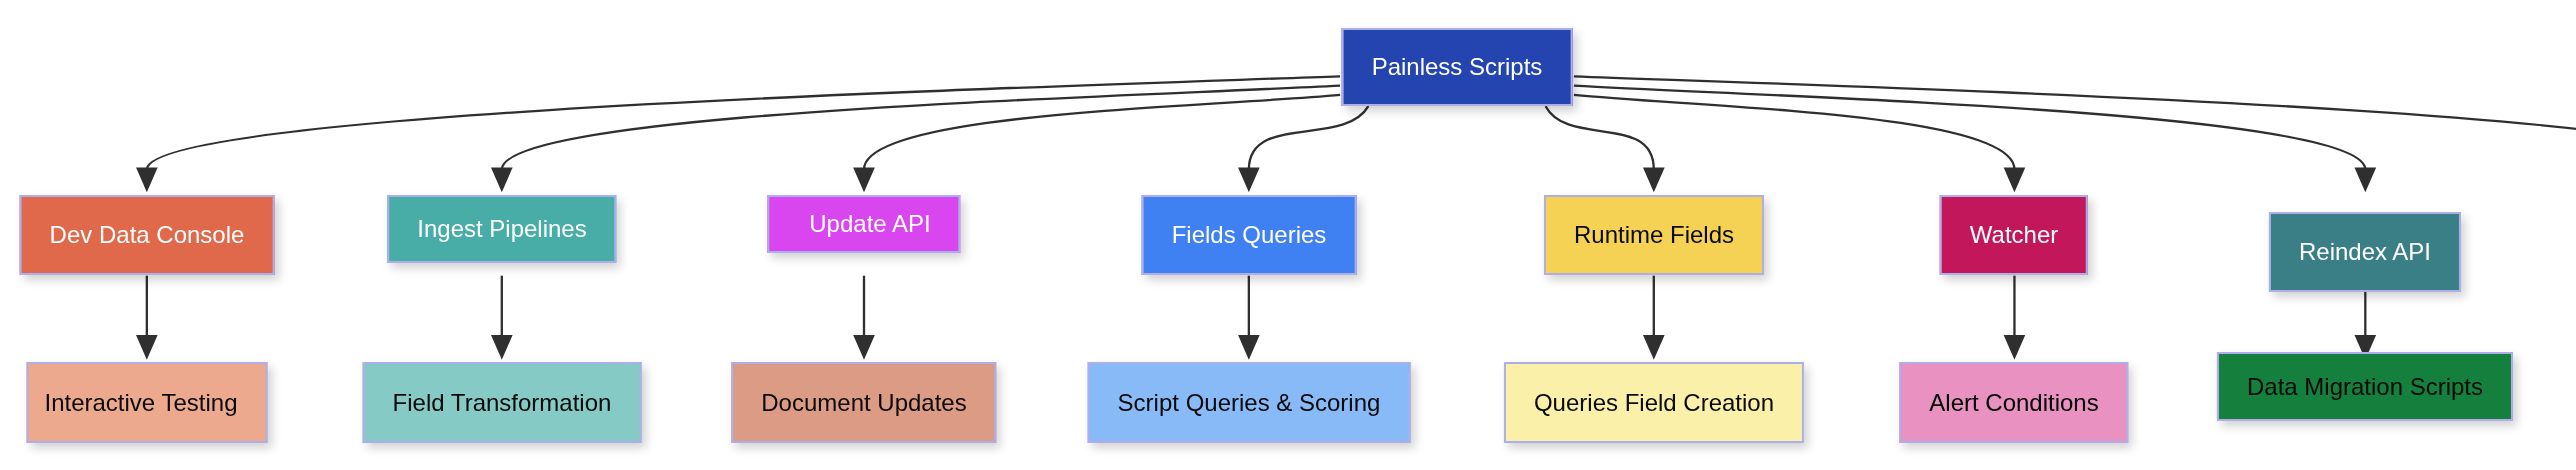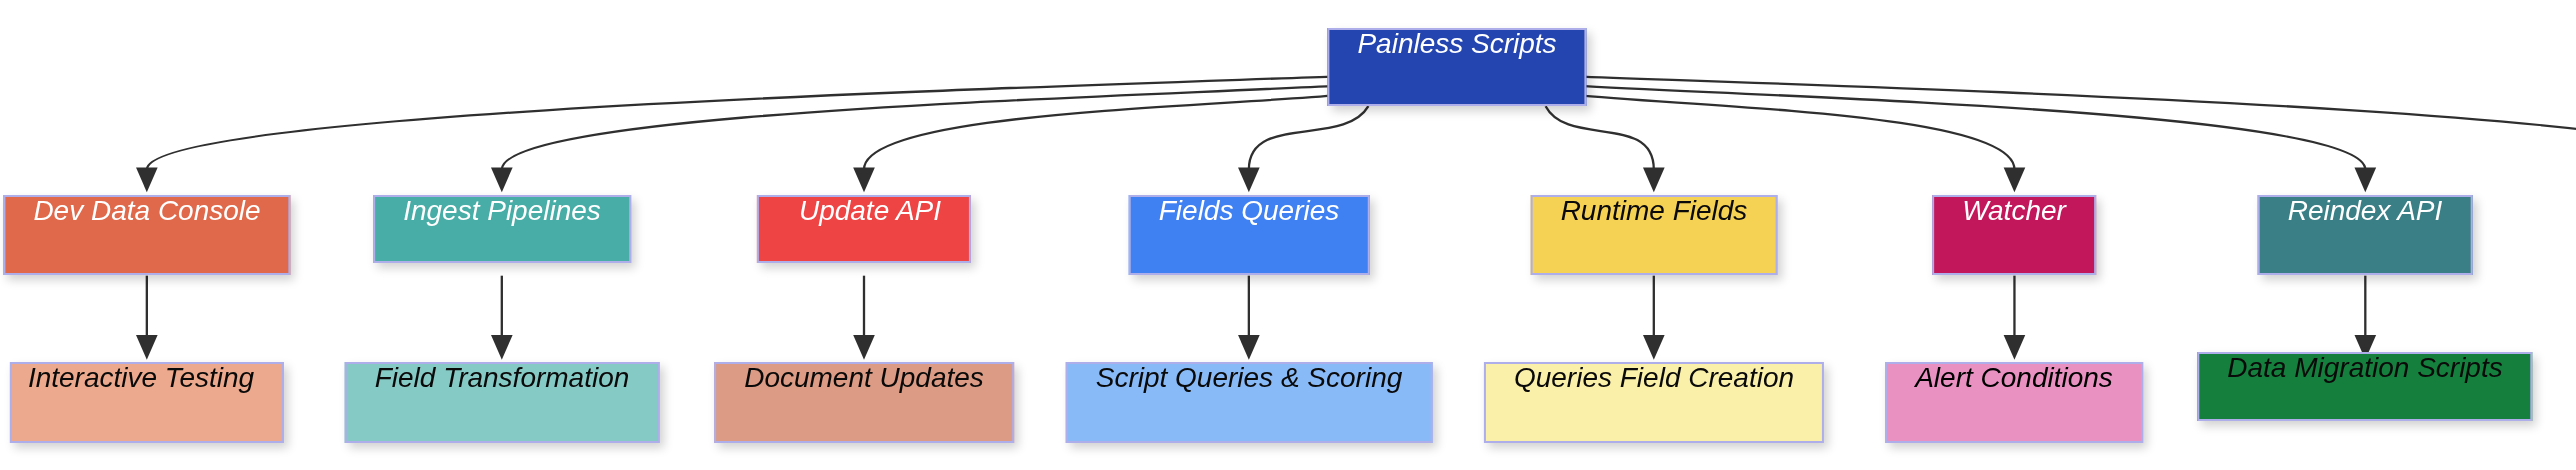--- a/index.html
+++ b/index.html
@@ -3,28 +3,27 @@
 <meta charset="utf-8">
 <style>
   html, body { margin: 0; padding: 0; background: #ffffff; }
   body { width: 2914px; height: 471px; overflow: hidden; position: relative;
          font-family: "Liberation Sans", sans-serif; }
   #stage { position: absolute; left: 0; top: 0; width: 2914px; height: 471px; }
   #edge-layer { position: absolute; left: 0; top: 0; }
   .node {
     position: absolute;
     transform: translateX(-50%);
-    display: flex; justify-content: center;
+    display: flex; align-items: center; justify-content: center;
     padding: 0 28px;
-    font-size: 28px;
+    font-size: 24px;
     white-space: nowrap;
     border: 2.6px solid #aeaeea;
     box-sizing: border-box;
     box-shadow: 4.1px 5.2px 9.3px rgba(0,0,0,0.18);
-    font-style: italic;
   }
   .node span { display: inline-block; line-height: 1; }
 </style>
 </head>
 <body>
 
 <div id="stage">
   <svg id="edge-layer" width="2914" height="471" viewBox="0 0 5656 914">
       <path d="M 2601 148 C 1906.2 173, 285 219, 285 329" fill="none" stroke="#2f2f2f" stroke-width="4.5"></path>
       <polygon points="264,325 306,325 285,373" fill="#2f2f2f"></polygon>
@@ -67,21 +66,21 @@
     </div>
     <div class="node" style="left: 147px; top: 362px; height: 81px; background: rgb(236, 169, 141); color: rgb(10, 10, 10); border-color: rgb(174, 174, 234); padding-left: 16px;">
       <span>Interactive Testing</span>
     </div>
     <div class="node" style="left: 502px; top: 195px; height: 68px; background: rgb(71, 173, 166); color: rgb(255, 255, 255); border-color: rgb(174, 174, 234);">
       <span>Ingest Pipelines</span>
     </div>
     <div class="node" style="left: 502px; top: 362px; height: 81px; background: rgb(133, 202, 197); color: rgb(10, 10, 10); border-color: rgb(174, 174, 234);">
       <span>Field Transformation</span>
     </div>
-    <div class="node" style="left: 864px; top: 195px; height: 68px; background: #ef4444; color: rgb(255, 255, 255); border-color: rgb(174, 174, 234); padding-left: 40px;">
+    <div class="node" style="left: 864px; top: 195px; height: 58px; background: #d946ef; color: rgb(255, 255, 255); border-color: rgb(174, 174, 234); padding-left: 40px;">
       <span>Update API</span>
     </div>
     <div class="node" style="left: 864px; top: 362px; height: 81px; background: rgb(220, 155, 132); color: rgb(10, 10, 10); border-color: rgb(174, 174, 234);">
       <span>Document Updates</span>
     </div>
     <div class="node" style="left: 1249px; top: 195px; height: 80px; background: rgb(63, 128, 242); color: rgb(255, 255, 255); border-color: rgb(174, 174, 234);">
       <span>Fields Queries</span>
     </div>
     <div class="node" style="left: 1249px; top: 362px; height: 81px; background: rgb(137, 186, 248); color: rgb(10, 10, 10); border-color: rgb(174, 174, 234);">
       <span>Script Queries &amp; Scoring</span>
@@ -91,20 +90,20 @@
     </div>
     <div class="node" style="left: 1654px; top: 362px; height: 81px; background: rgb(250, 240, 170); color: rgb(10, 10, 10); border-color: rgb(174, 174, 234);">
       <span>Queries Field Creation</span>
     </div>
     <div class="node" style="left: 2014px; top: 195px; height: 80px; background: rgb(194, 24, 91); color: rgb(255, 255, 255); border-color: rgb(174, 174, 234);">
       <span>Watcher</span>
     </div>
     <div class="node" style="left: 2014px; top: 362px; height: 81px; background: rgb(233, 146, 194); color: #000000; border-color: rgb(174, 174, 234);">
       <span>Alert Conditions</span>
     </div>
-    <div class="node" style="left: 2365px; top: 195px; height: 80px; background: rgb(59, 127, 134); color: rgb(255, 255, 255); border-color: rgb(174, 174, 234);">
+    <div class="node" style="left: 2365px; top: 212px; height: 80px; background: rgb(59, 127, 134); color: rgb(255, 255, 255); border-color: rgb(174, 174, 234);">
       <span>Reindex API</span>
     </div>
     <div class="node" style="left: 2365px; top: 352px; height: 69px; background: #15803d; color: rgb(10, 10, 10); border-color: rgb(174, 174, 234);">
       <span>Data Migration Scripts</span>
     </div>
   </div>
 
 
 </body></html>

